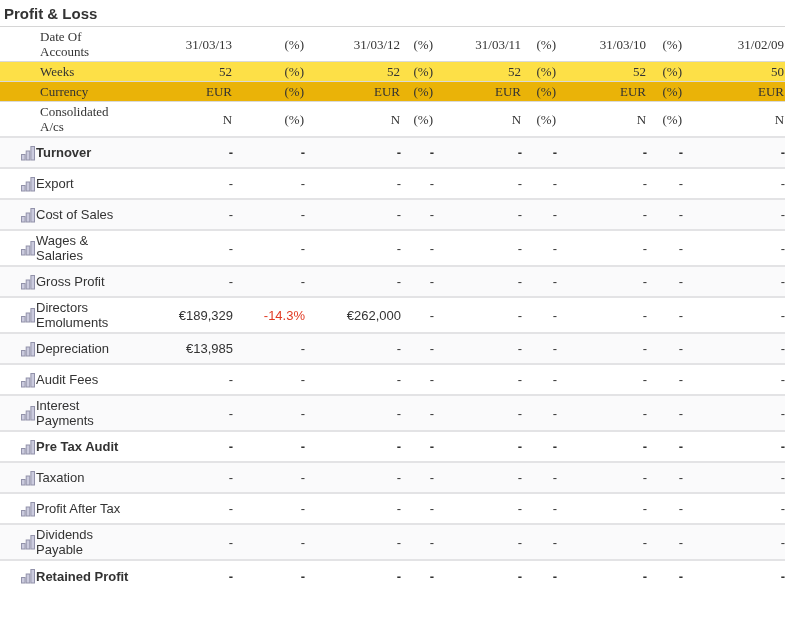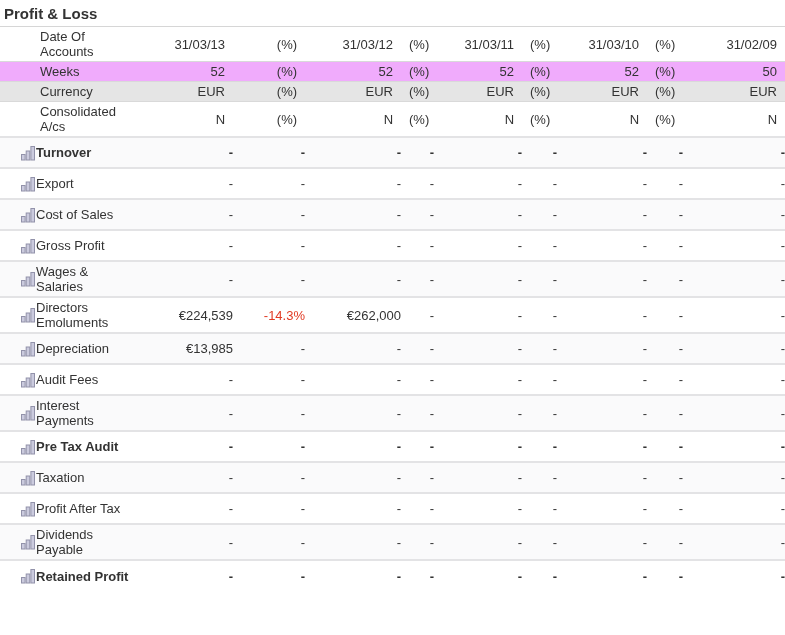--- a/index.html
+++ b/index.html
@@ -15,23 +15,23 @@
     padding: 5px 8px 4px 4px;
     border-bottom: 1px solid #d6d6d6;
   }
   table.pl {
     width: 785px; border-collapse: collapse; table-layout: fixed;
     font-size: 13px; line-height: 15px;
   }
   td { vertical-align: middle; }
   
   #header-body tr + tr { border-top: 1px solid #d9d9d9; }
-  #header-body tr:nth-child(2) { background: #f0abfc; }
-  #header-body tr:nth-child(3) { background: #e5e5e5; }
-  #header-body td { height: 20px; padding: 2px 8px; }
+  #header-body tr:nth-child(2) { background: #fde047; }
+  #header-body tr:nth-child(3) { background: #eab308; }
+  #header-body td { height: 20px; padding: 2px 1px; font-family: Liberation Serif, serif; }
   #header-body td.label-cell { padding-left: 40px; text-align: left; white-space: pre-line; }
   
   #data-body tr { border-top: 2px solid #e3e3e5; background: #ffffff; }
   #data-body tr:nth-child(odd) { background: #fafafb; }
   #data-body td { height: 31px; padding: 2px 0; }
   td.icon-cell { text-align: right; padding-right: 2px; }
   .chart-icon { display: inline-block; width: 16px; height: 16px; vertical-align: middle; }
   td.label-cell { text-align: left; padding-left: 4px; white-space: pre-line; }
   td.val { text-align: right; }
   td.val.last { padding-right: 10px; }
@@ -176,41 +176,20 @@
       <tr>
     <td class="icon-cell">
       <span class="chart-icon">
         <svg width="16" height="16" viewBox="0 0 16 16">
           <rect x="1.5" y="9.5" width="3.6" height="5.5" fill="#cbcbde" stroke="#9292aa" stroke-width="1"></rect>
           <rect x="6.2" y="6.0" width="3.6" height="9.0" fill="#cbcbde" stroke="#9292aa" stroke-width="1"></rect>
           <rect x="10.9" y="1.5" width="3.6" height="13.5" fill="#cbcbde" stroke="#9292aa" stroke-width="1"></rect>
         </svg>
       </span>
     </td>
-    <td class="label-cell">Gross Profit</td>
-    <td class="val">-</td>
-    <td class="val">-</td>
-    <td class="val">-</td>
-    <td class="val">-</td>
-    <td class="val">-</td>
-    <td class="val">-</td>
-    <td class="val">-</td>
-    <td class="val">-</td>
-    <td class="val last">-</td>
-  </tr>
-      <tr>
-    <td class="icon-cell">
-      <span class="chart-icon">
-        <svg width="16" height="16" viewBox="0 0 16 16">
-          <rect x="1.5" y="9.5" width="3.6" height="5.5" fill="#cbcbde" stroke="#9292aa" stroke-width="1"></rect>
-          <rect x="6.2" y="6.0" width="3.6" height="9.0" fill="#cbcbde" stroke="#9292aa" stroke-width="1"></rect>
-          <rect x="10.9" y="1.5" width="3.6" height="13.5" fill="#cbcbde" stroke="#9292aa" stroke-width="1"></rect>
-        </svg>
-      </span>
-    </td>
     <td class="label-cell">Wages &amp;
 Salaries</td>
     <td class="val">-</td>
     <td class="val">-</td>
     <td class="val">-</td>
     <td class="val">-</td>
     <td class="val">-</td>
     <td class="val">-</td>
     <td class="val">-</td>
     <td class="val">-</td>
@@ -219,23 +198,44 @@
       <tr>
     <td class="icon-cell">
       <span class="chart-icon">
         <svg width="16" height="16" viewBox="0 0 16 16">
           <rect x="1.5" y="9.5" width="3.6" height="5.5" fill="#cbcbde" stroke="#9292aa" stroke-width="1"></rect>
           <rect x="6.2" y="6.0" width="3.6" height="9.0" fill="#cbcbde" stroke="#9292aa" stroke-width="1"></rect>
           <rect x="10.9" y="1.5" width="3.6" height="13.5" fill="#cbcbde" stroke="#9292aa" stroke-width="1"></rect>
         </svg>
       </span>
     </td>
+    <td class="label-cell">Gross Profit</td>
+    <td class="val">-</td>
+    <td class="val">-</td>
+    <td class="val">-</td>
+    <td class="val">-</td>
+    <td class="val">-</td>
+    <td class="val">-</td>
+    <td class="val">-</td>
+    <td class="val">-</td>
+    <td class="val last">-</td>
+  </tr>
+      <tr>
+    <td class="icon-cell">
+      <span class="chart-icon">
+        <svg width="16" height="16" viewBox="0 0 16 16">
+          <rect x="1.5" y="9.5" width="3.6" height="5.5" fill="#cbcbde" stroke="#9292aa" stroke-width="1"></rect>
+          <rect x="6.2" y="6.0" width="3.6" height="9.0" fill="#cbcbde" stroke="#9292aa" stroke-width="1"></rect>
+          <rect x="10.9" y="1.5" width="3.6" height="13.5" fill="#cbcbde" stroke="#9292aa" stroke-width="1"></rect>
+        </svg>
+      </span>
+    </td>
     <td class="label-cell">Directors
 Emoluments</td>
-    <td class="val">€224,539</td>
+    <td class="val">€189,329</td>
     <td class="val negative">-14.3%</td>
     <td class="val">€262,000</td>
     <td class="val">-</td>
     <td class="val">-</td>
     <td class="val">-</td>
     <td class="val">-</td>
     <td class="val">-</td>
     <td class="val last">-</td>
   </tr>
       <tr>

